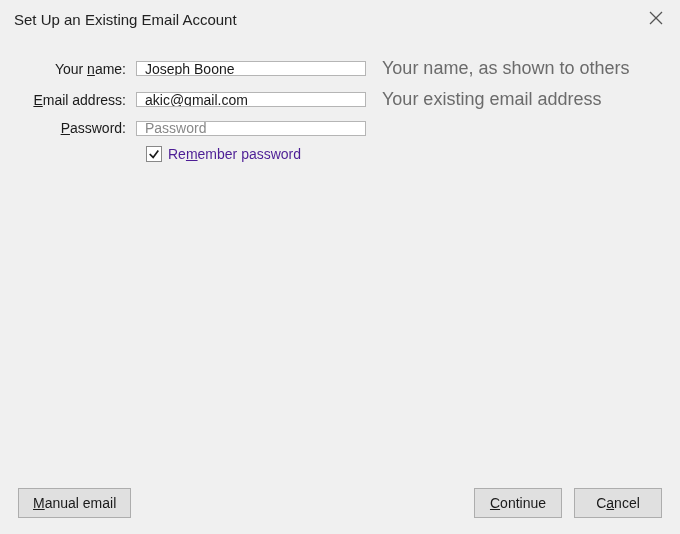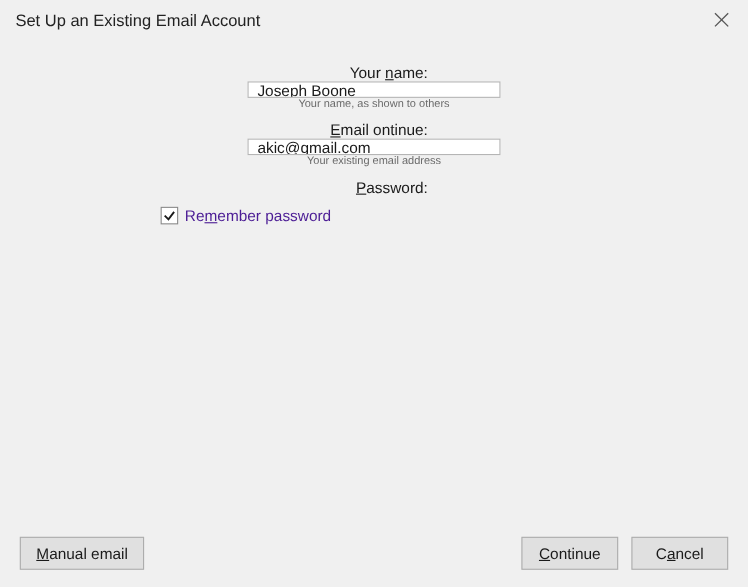--- a/index.html
+++ b/index.html
@@ -42,21 +42,20 @@
       stroke: #555;
       stroke-width: 1.2;
     }
     .form-area {
       padding: 20px 18px 0 18px;
     }
     .form-row {
       display: flex;
       align-items: center;
       margin-bottom: 10px;
-      flex-direction: column;
     }
     .form-label {
       width: 118px;
       text-align: right;
       padding-right: 10px;
       color: #1a1a1a;
       font-size: 14px;
     }
     .form-label .ul {
       text-decoration: underline;
@@ -69,22 +68,23 @@
       padding: 0 8px;
       font-family: inherit;
       font-size: 14px;
       color: #1a1a1a;
       outline: none;
     }
     .form-input::placeholder {
       color: #888;
     }
     .form-hint {
+      margin-left: 16px;
       color: #6b6b6b;
-      font-size: 10px;
+      font-size: 18px;
     }
     .checkbox-row {
       display: flex;
       align-items: center;
       margin-left: 128px;
       margin-top: 4px;
     }
     .checkbox {
       width: 16px;
       height: 16px;
@@ -160,30 +160,31 @@
   <div class="form-row">
     <div class="form-label">
       <span>Your </span><span class="ul">n</span><span>ame:</span>
     </div>
     <input type="text" class="form-input" value="Joseph Boone" style="">
     <div class="form-hint">Your name, as shown to others</div>
   </div>
 
   <div class="form-row">
     <div class="form-label">
-      <span class="ul">E</span><span>mail ontinue:</span>
+      <span class="ul">E</span><span>mail address:</span>
     </div>
     <input type="text" class="form-input" value="akic@gmail.com" style="">
     <div class="form-hint">Your existing email address</div>
   </div>
 
   <div class="form-row">
     <div class="form-label">
       <span class="ul">P</span><span>assword:</span>
     </div>
+    <input type="password" class="form-input" placeholder="Password" style="">
   </div>
 
   <div class="checkbox-row">
     <span class="checkbox">
       <svg viewBox="0 0 14 14">
         <polyline points="2,7 6,11 12,3"></polyline>
       </svg>
     </span>
     <span class="checkbox-label">
       <span>Re</span><span class="ul">m</span><span>ember password</span>

